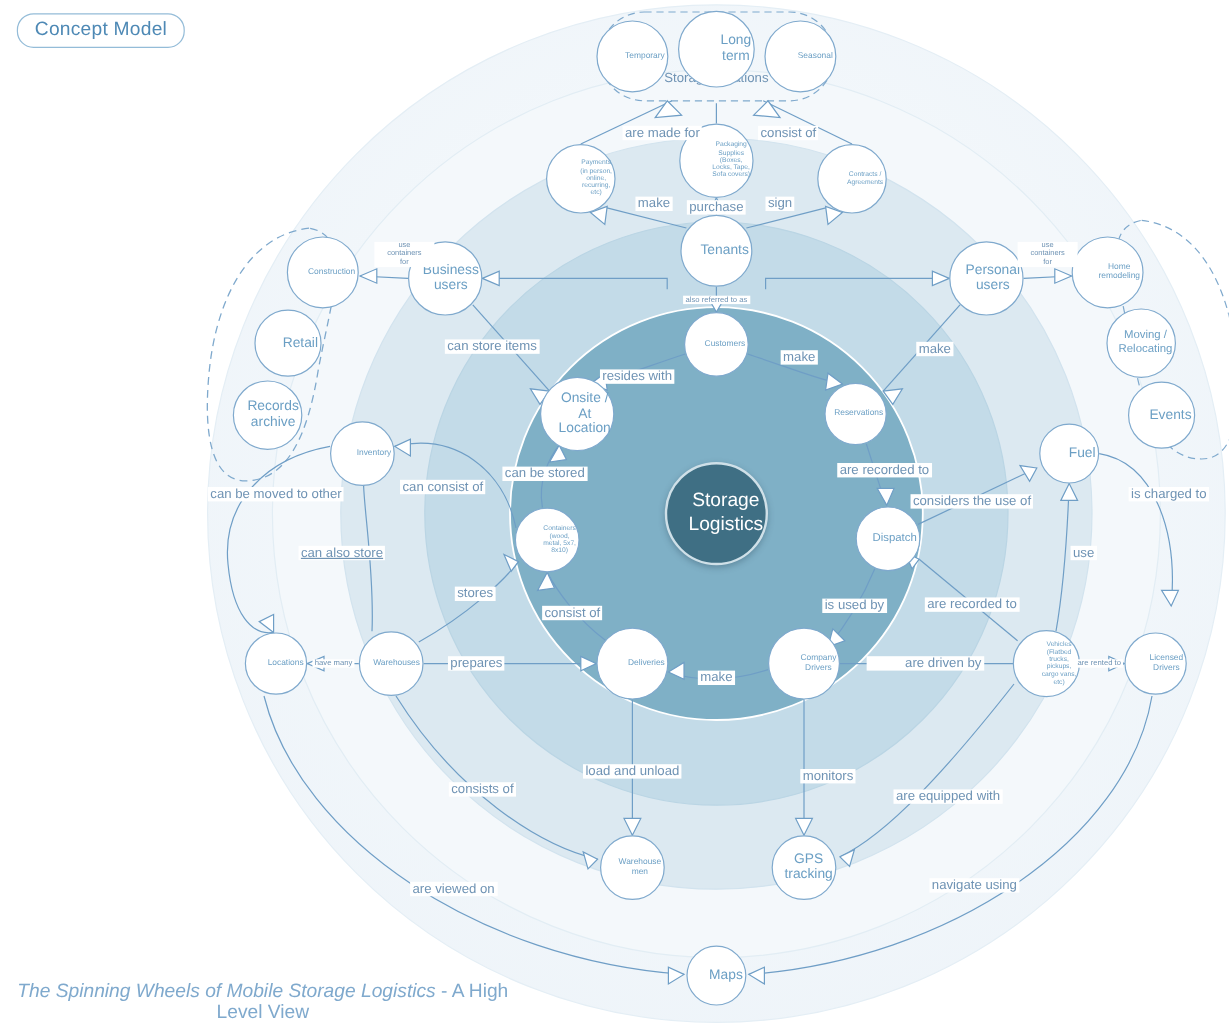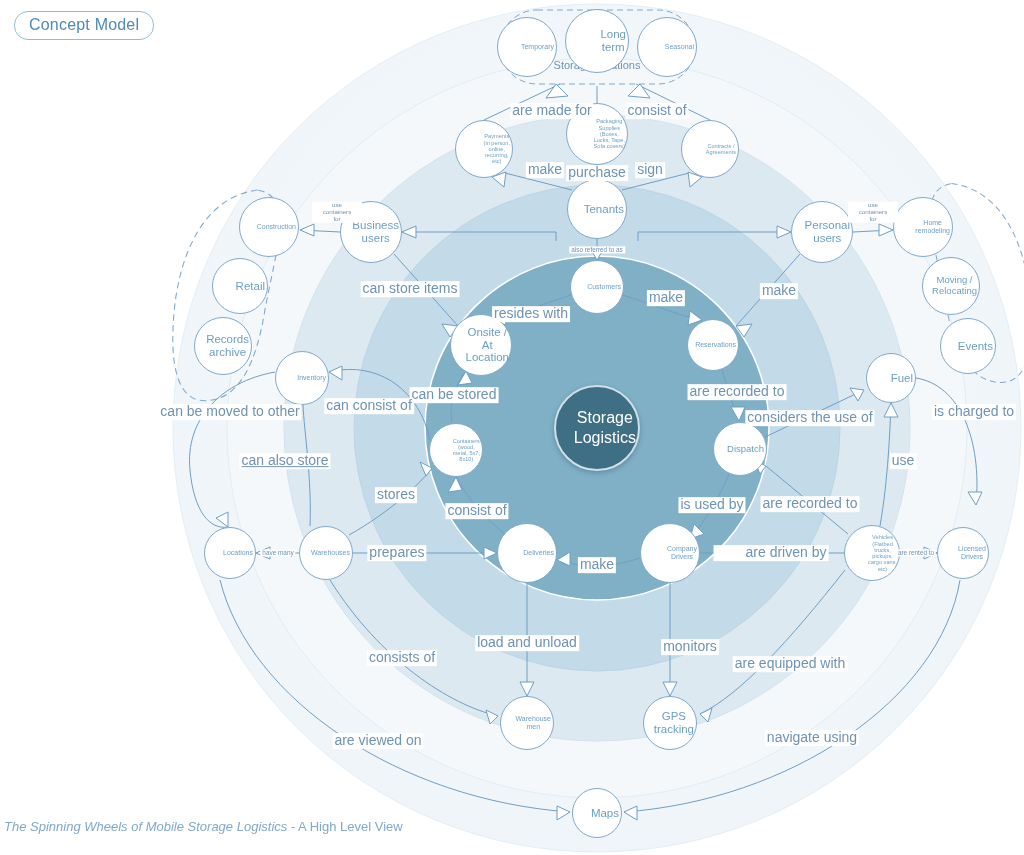--- a/index.html
+++ b/index.html
@@ -41,21 +41,22 @@
     background: #ffffff;
     letter-spacing: .2px;
     white-space: nowrap;
   }
   
   .caption {
     position: absolute;
     left: 4px;
     top: 818px;
     width: 430px;
-    font-size: 13px;
+    text-align: center;
+    font-size: 16px;
     line-height: 17px;
     color: #7fa9cd;
   }
   .caption .it { font-style: italic; }
   .caption .ln2 { display: block; }
 
   
   .node {
     position: absolute;
     border-radius: 50%;
@@ -82,21 +83,21 @@
     font-size: 16px;
     line-height: 1.25;
     box-shadow: 0 2px 5px rgba(40,70,90,.35);
   }
 
   
   .elabel {
     position: absolute;
     background: #ffffff;
     color: #6f93b4;
-    font-size: 14px;
+    font-size: 11px;
     line-height: 1.12;
     padding: 0 2px;
     white-space: nowrap;
     transform: translate(-50%, -50%);
     text-align: center;
   }
   .elabel.tiny { font-size: 6.2px; white-space: normal; width: 46px; }
   .elabel.small { font-size: 6.4px; }
 
   

